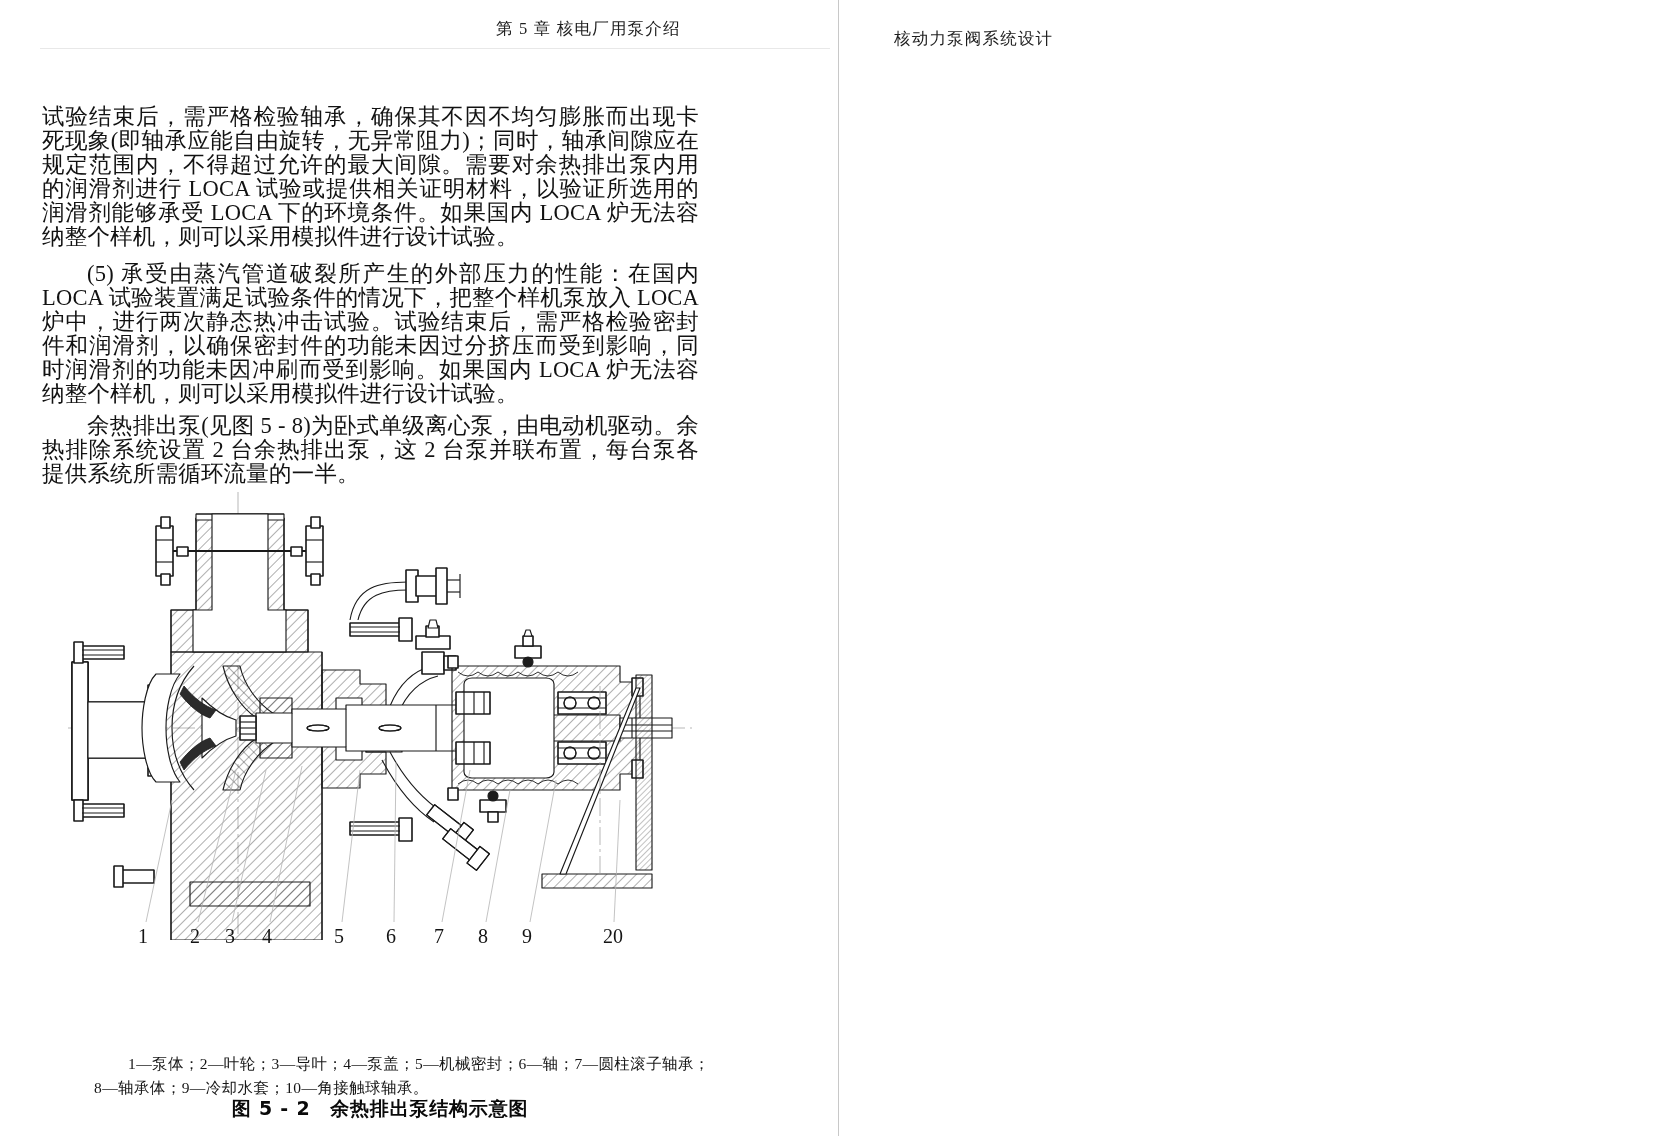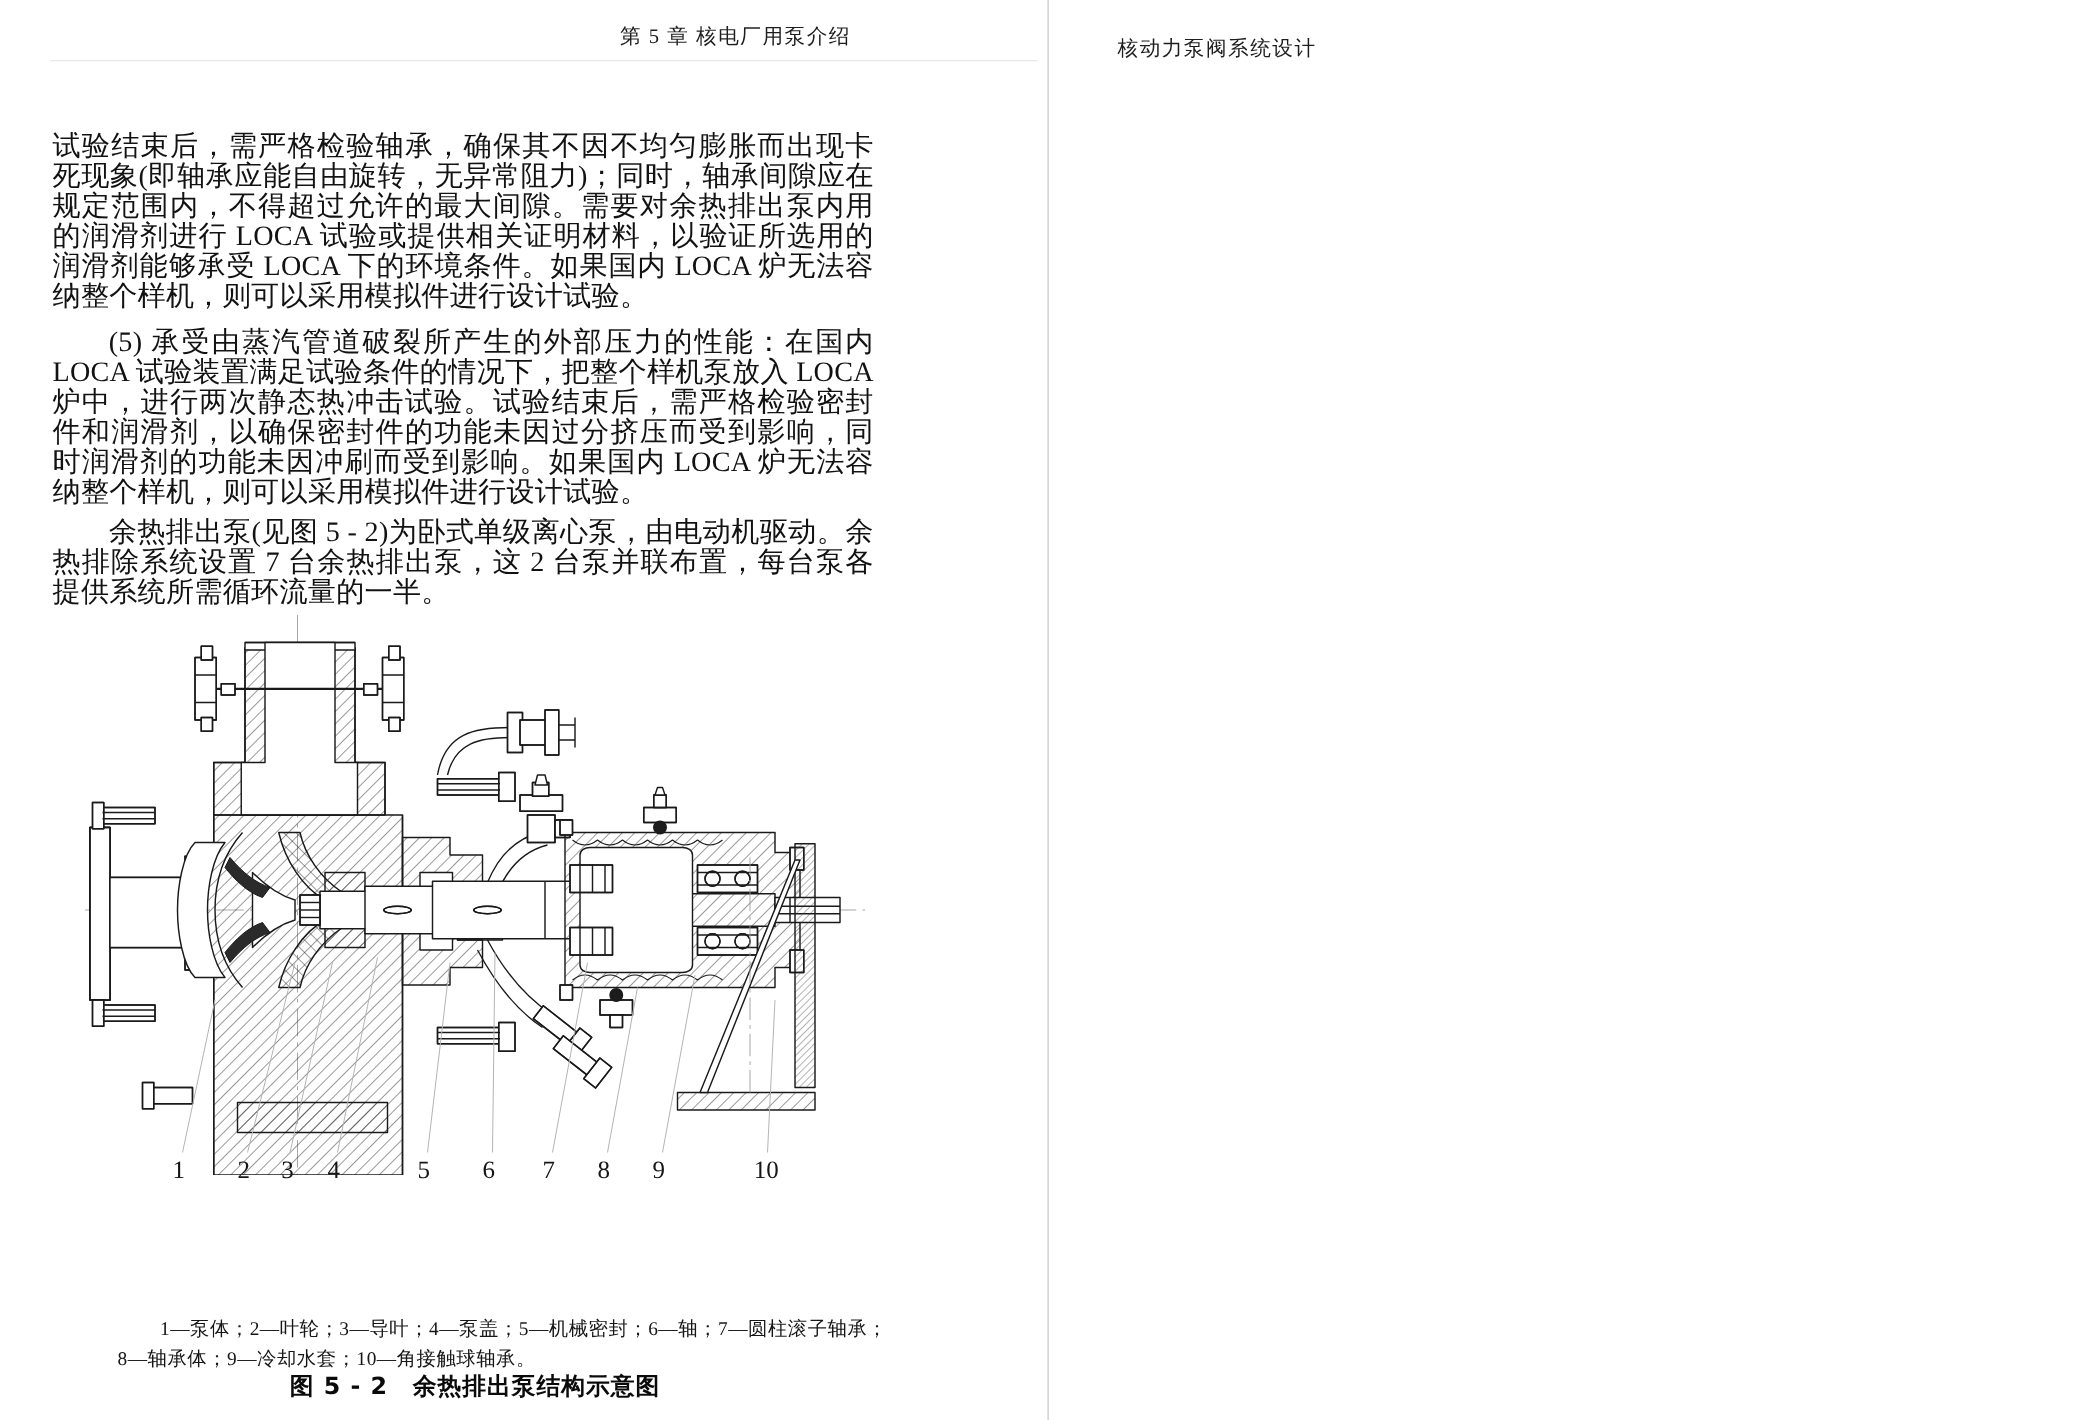--- a/index.html
+++ b/index.html
@@ -94,21 +94,21 @@
   <div class="rh rh-left">第 5 章  核电厂用泵介绍</div>
   <div class="rh rh-right">核动力泵阀系统设计</div>
   <div class="rh-rule"></div>
 
   <div class="col col-left">
 
     <p class="para" id="p1">试验结束后，需严格检验轴承，确保其不因不均匀膨胀而出现卡死现象(即轴承应能自由旋转，无异常阻力)；同时，轴承间隙应在规定范围内，不得超过允许的最大间隙。需要对余热排出泵内用的润滑剂进行 LOCA 试验或提供相关证明材料，以验证所选用的润滑剂能够承受 LOCA 下的环境条件。如果国内 LOCA 炉无法容纳整个样机，则可以采用模拟件进行设计试验。</p>
 
     <p class="para indent" id="p2">(5) 承受由蒸汽管道破裂所产生的外部压力的性能：在国内 LOCA 试验装置满足试验条件的情况下，把整个样机泵放入 LOCA 炉中，进行两次静态热冲击试验。试验结束后，需严格检验密封件和润滑剂，以确保密封件的功能未因过分挤压而受到影响，同时润滑剂的功能未因冲刷而受到影响。如果国内 LOCA 炉无法容纳整个样机，则可以采用模拟件进行设计试验。</p>
 
-    <p class="para indent" id="p3">余热排出泵(见图 5 - 2)为卧式单级离心泵，由电动机驱动。余热排除系统设置 7 台余热排出泵，这 2 台泵并联布置，每台泵各提供系统所需循环流量的一半。</p>
+    <p class="para indent" id="p3">余热排出泵(见图 5 - 8)为卧式单级离心泵，由电动机驱动。余热排除系统设置 2 台余热排出泵，这 2 台泵并联布置，每台泵各提供系统所需循环流量的一半。</p>
 
     <div id="fig2wrap">
       <svg width="640" height="470" viewBox="0 0 640 470" xmlns="http://www.w3.org/2000/svg">
         <defs>
           <pattern id="hatchR" width="7" height="7" patternTransform="rotate(45)" patternUnits="userSpaceOnUse">
             <line x1="0" y1="0" x2="0" y2="7" stroke="#2a2a2a" stroke-width="0.75"></line>
           </pattern>
           <pattern id="hatchL" width="7" height="7" patternTransform="rotate(-45)" patternUnits="userSpaceOnUse">
             <line x1="0" y1="0" x2="0" y2="7" stroke="#2a2a2a" stroke-width="0.75"></line>
           </pattern>
@@ -390,21 +390,21 @@
     <div class="fig2-nums">
       <span style="left:78px">1</span>
       <span style="left:130px">2</span>
       <span style="left:165px">3</span>
       <span style="left:202px">4</span>
       <span style="left:274px">5</span>
       <span style="left:326px">6</span>
       <span style="left:374px">7</span>
       <span style="left:418px">8</span>
       <span style="left:462px">9</span>
-      <span style="left:543px">10</span>
+      <span style="left:543px">20</span>
     </div>
 
     <div class="fig-legend">1—泵体；2—叶轮；3—导叶；4—泵盖；5—机械密封；6—轴；7—圆柱滚子轴承；8—轴承体；9—冷却水套；10—角接触球轴承。</div>
 
     <div class="fig-cap" id="cap2">图 5 - 2　余热排出泵结构示意图</div>
   </div>
 
   <div class="col col-right">
 
     

